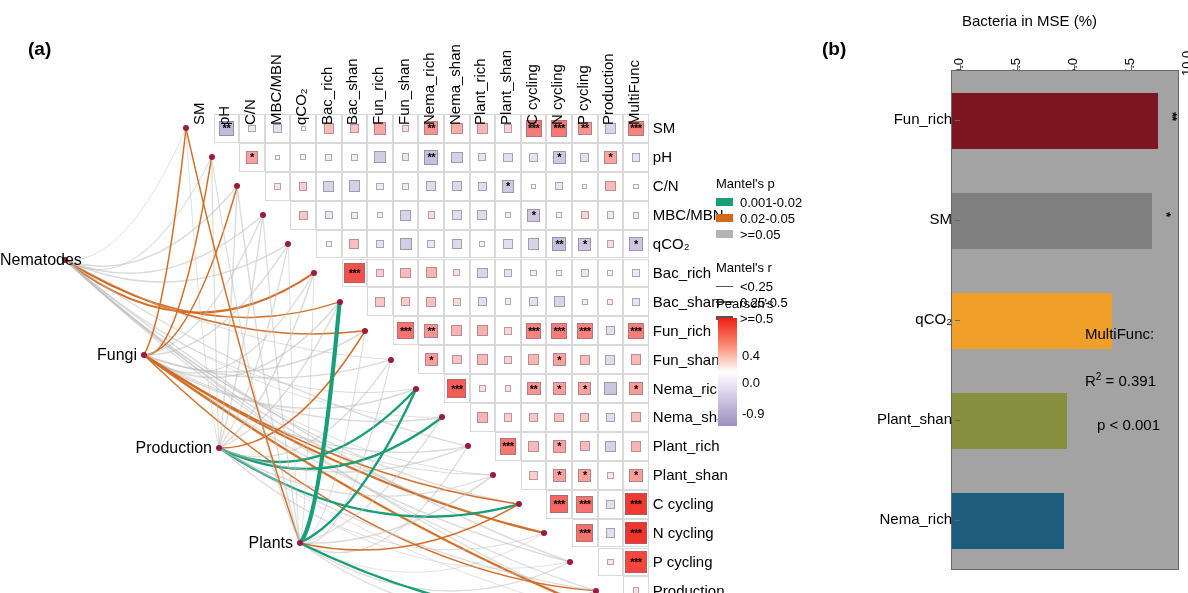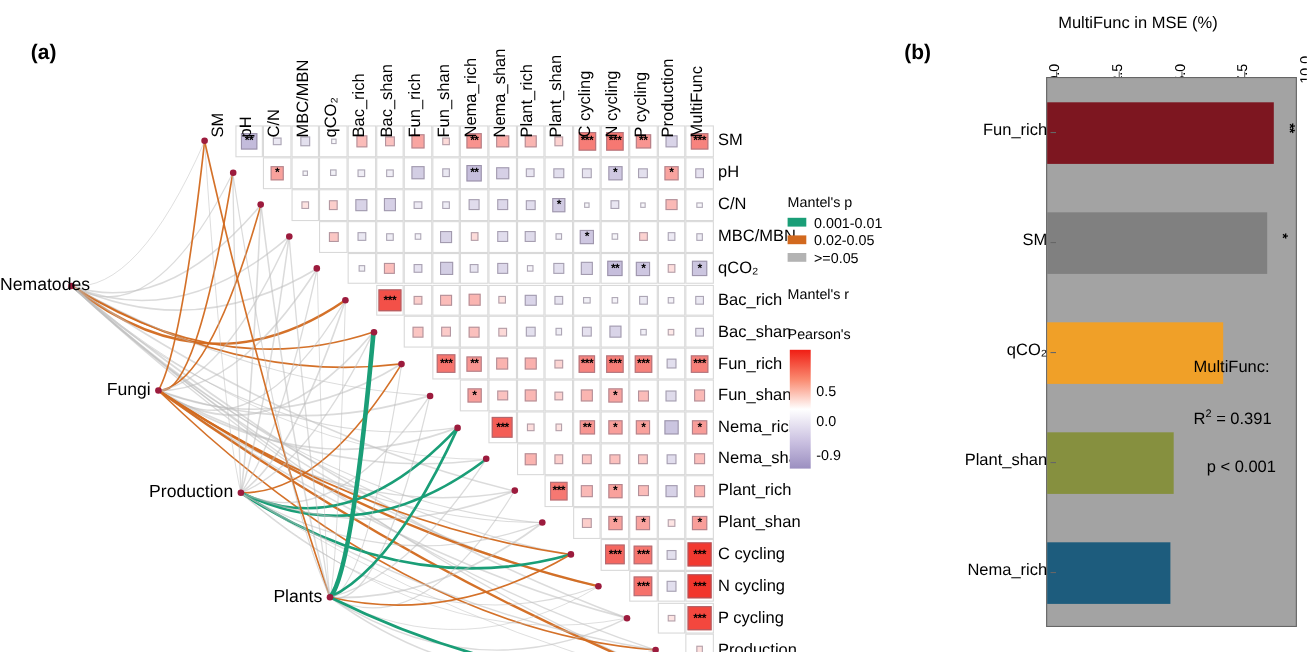--- a/index.html
+++ b/index.html
@@ -553,49 +553,63 @@
       <div class="collab" style="left: 642px; top: 108px;">MultiFunc</div>
     </div>
 </div>
 
 <div id="legend">
 
   <div class="leg-title">Mantel's p</div>
   <div id="mantel-p-items">
       <div class="leg-row">
         <div class="leg-swatch" style="background: rgb(26, 158, 119);"></div>
-        <div class="leg-text">0.001-0.01</div>
+        <div class="leg-text">0.001-0.02</div>
       </div>
       <div class="leg-row">
         <div class="leg-swatch" style="background: rgb(210, 105, 30);"></div>
         <div class="leg-text">0.02-0.05</div>
       </div>
       <div class="leg-row">
         <div class="leg-swatch" style="background: rgb(179, 179, 179);"></div>
         <div class="leg-text">&gt;=0.05</div>
       </div>
     </div>
 
   <div style="height:18px"></div>
 
   <div class="leg-title">Mantel's r</div>
+  <div id="mantel-r-items">
+      <div class="leg-row">
+        <div class="leg-line" style="height: 1px;"></div>
+        <div class="leg-text">&lt;0.25</div>
+      </div>
+      <div class="leg-row">
+        <div class="leg-line" style="height: 2px;"></div>
+        <div class="leg-text">0.25-0.5</div>
+      </div>
+      <div class="leg-row">
+        <div class="leg-line" style="height: 4px;"></div>
+        <div class="leg-text">&gt;=0.5</div>
+      </div>
+    </div>
 
   <div id="cbar-wrap">
     <div class="leg-title" style="position:absolute;left:0;top:-22px;">Pearson's</div>
     <div id="cbar" style="background: linear-gradient(rgb(240, 30, 20) 0%, rgb(250, 138, 112) 25%, rgb(255, 255, 255) 50%, rgb(201, 191, 224) 78%, rgb(155, 143, 192) 100%);"></div>
     <div id="cbar-ticks">
-        <div class="cbar-tick" style="top: 30px;">0.5</div>
+        <div class="cbar-tick" style="top: 30px;">0.4</div>
         <div class="cbar-tick" style="top: 57px;">0.0</div>
         <div class="cbar-tick" style="top: 88px;">-0.9</div>
       </div>
   </div>
 </div>
 
 <div id="panel-b">
-  <div id="b-axis-title" style="left: 22px; top: 12px;">MultiFunc in MSE (%)</div>
+  <div id="b-axis-title" style="left: 22px; top: 12px;">Bacteria in MSE (%)</div>
   <div id="b-xticks">
       <div class="xtick" style="left: 20px; top: 65px;"></div>
       <div class="xticklab" style="left: 26px; top: 61px;">0.0</div>
       <div class="xtick" style="left: 77px; top: 65px;"></div>
       <div class="xticklab" style="left: 83px; top: 61px;">2.5</div>
       <div class="xtick" style="left: 134px; top: 65px;"></div>
       <div class="xticklab" style="left: 140px; top: 61px;">5.0</div>
       <div class="xtick" style="left: 191px; top: 65px;"></div>
       <div class="xticklab" style="left: 197px; top: 61px;">7.5</div>
       <div class="xticklab" style="left: 254px; top: 61px;">10.0</div>

